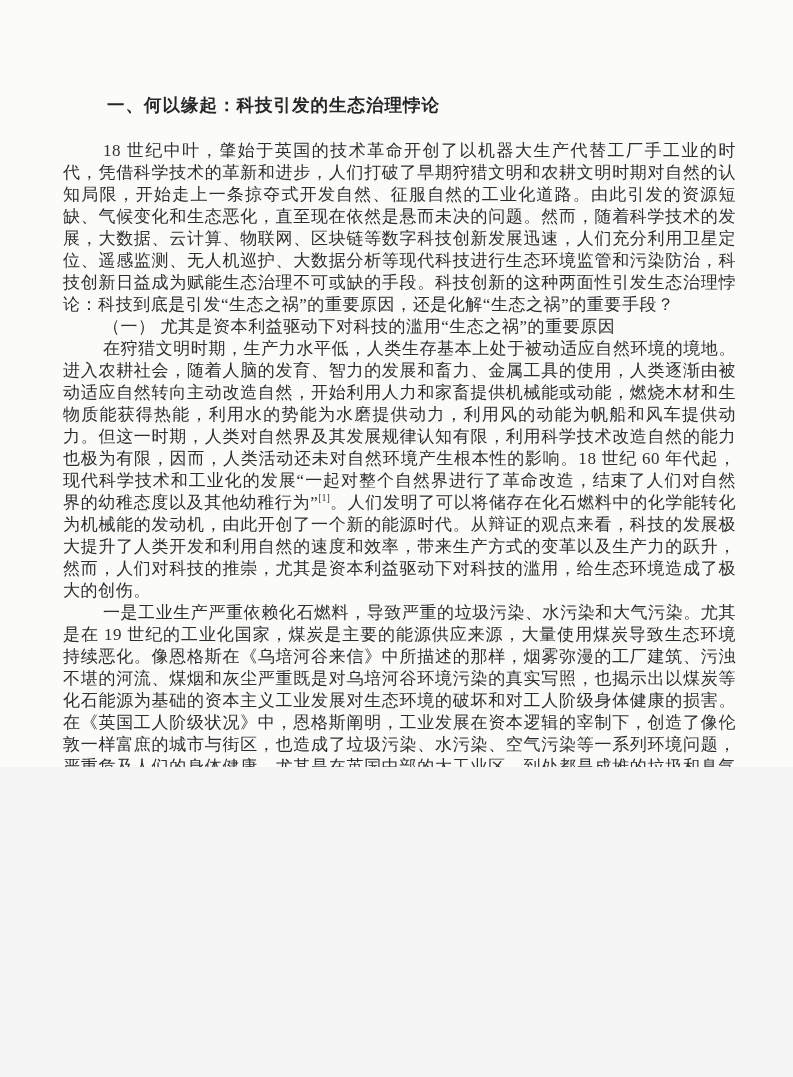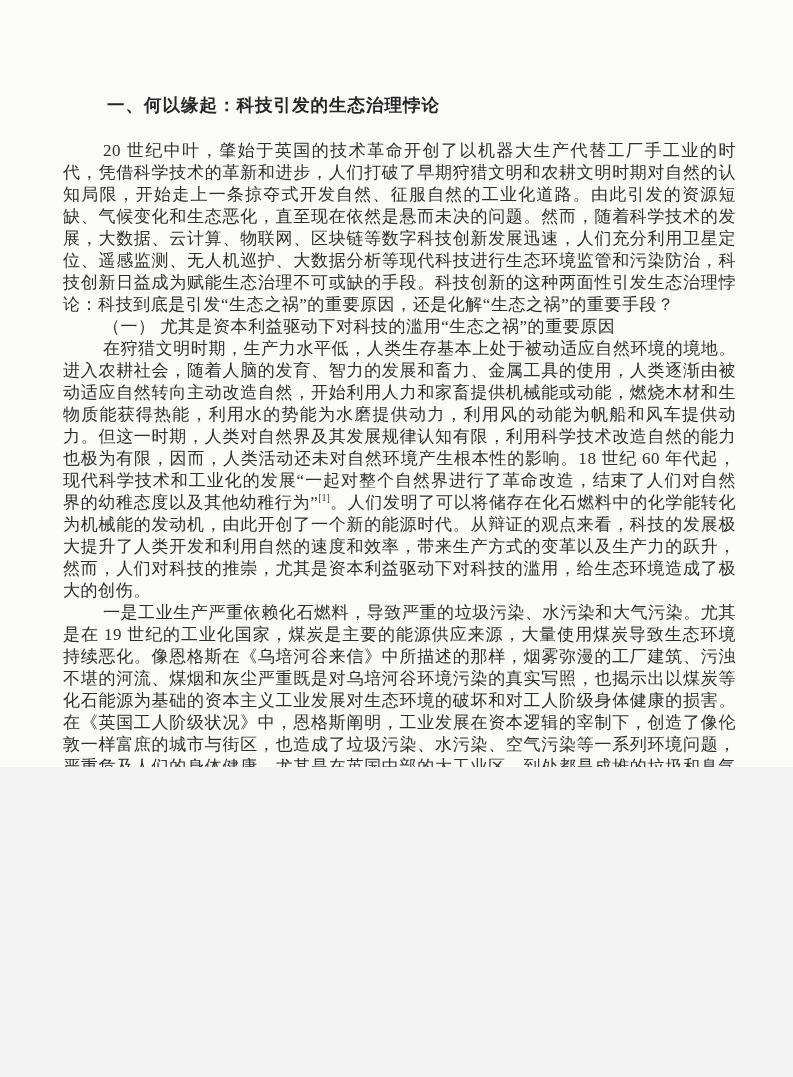--- a/index.html
+++ b/index.html
@@ -62,20 +62,20 @@
     font-style: italic;
   }
 </style>
 </head>
 <body>
 
 <div class="page">
   <div class="content">
     <h2 class="heading">一、何以缘起：科技引发的生态治理悖论</h2>
     <div class="body-text" id="body-text">
-        <p>20 世纪中叶，肇始于英国的技术革命开创了以机器大生产代替工厂手工业的时代，凭借科学技术的革新和进步，人们打破了早期狩猎文明和农耕文明时期对自然的认知局限，开始走上一条掠夺式开发自然、征服自然的工业化道路。由此引发的资源短缺、气候变化和生态恶化，直至现在依然是悬而未决的问题。然而，随着科学技术的发展，大数据、云计算、物联网、区块链等数字科技创新发展迅速，人们充分利用卫星定位、遥感监测、无人机巡护、大数据分析等现代科技进行生态环境监管和污染防治，科技创新日益成为赋能生态治理不可或缺的手段。科技创新的这种两面性引发生态治理悖论：科技到底是引发“生态之祸”的重要原因，还是化解“生态之祸”的重要手段？</p>
+        <p>18 世纪中叶，肇始于英国的技术革命开创了以机器大生产代替工厂手工业的时代，凭借科学技术的革新和进步，人们打破了早期狩猎文明和农耕文明时期对自然的认知局限，开始走上一条掠夺式开发自然、征服自然的工业化道路。由此引发的资源短缺、气候变化和生态恶化，直至现在依然是悬而未决的问题。然而，随着科学技术的发展，大数据、云计算、物联网、区块链等数字科技创新发展迅速，人们充分利用卫星定位、遥感监测、无人机巡护、大数据分析等现代科技进行生态环境监管和污染防治，科技创新日益成为赋能生态治理不可或缺的手段。科技创新的这种两面性引发生态治理悖论：科技到底是引发“生态之祸”的重要原因，还是化解“生态之祸”的重要手段？</p>
         <p>（一） 尤其是资本利益驱动下对科技的滥用“生态之祸”的重要原因</p>
         <p>在狩猎文明时期，生产力水平低，人类生存基本上处于被动适应自然环境的境地。进入农耕社会，随着人脑的发育、智力的发展和畜力、金属工具的使用，人类逐渐由被动适应自然转向主动改造自然，开始利用人力和家畜提供机械能或动能，燃烧木材和生物质能获得热能，利用水的势能为水磨提供动力，利用风的动能为帆船和风车提供动力。但这一时期，人类对自然界及其发展规律认知有限，利用科学技术改造自然的能力也极为有限，因而，人类活动还未对自然环境产生根本性的影响。18 世纪 60 年代起，现代科学技术和工业化的发展“一起对整个自然界进行了革命改造，结束了人们对自然界的幼稚态度以及其他幼稚行为”<sup>[1]</sup>。人们发明了可以将储存在化石燃料中的化学能转化为机械能的发动机，由此开创了一个新的能源时代。从辩证的观点来看，科技的发展极大提升了人类开发和利用自然的速度和效率，带来生产方式的变革以及生产力的跃升，然而，人们对科技的推崇，尤其是资本利益驱动下对科技的滥用，给生态环境造成了极大的创伤。</p>
         <p>一是工业生产严重依赖化石燃料，导致严重的垃圾污染、水污染和大气污染。尤其是在 19 世纪的工业化国家，煤炭是主要的能源供应来源，大量使用煤炭导致生态环境持续恶化。像恩格斯在《乌培河谷来信》中所描述的那样，烟雾弥漫的工厂建筑、污浊不堪的河流、煤烟和灰尘严重既是对乌培河谷环境污染的真实写照，也揭示出以煤炭等化石能源为基础的资本主义工业发展对生态环境的破坏和对工人阶级身体健康的损害。在《英国工人阶级状况》中，恩格斯阐明，工业发展在资本逻辑的宰制下，创造了像伦敦一样富庶的城市与街区，也造成了垃圾污染、水污染、空气污染等一系列环境问题，严重危及人们的身体健康。尤其是在英国中部的大工业区，到处都是成堆的垃圾和臭气熏天的污水沟，在共用的大杂院中，垃圾和各种废弃物无人照管，任其堆积、腐烂、发酵，其肮脏难以形容。曾经的艾尔河横跨山谷，是当地农业灌溉的主要水源，但随着煤炭工业和冶金工业的发展，水质污染严重，“这条河像一切流经工业城市的河流一样，流入城市的时候是清澈见底的，而在城市另一端流出的时候却又黑又臭，被各色各样的脏东西弄得污浊不堪了”<sup>[2]</sup>。关于空气污染，恩格斯这样描绘道：作为英国工业的中心城市——曼彻斯特，“到处都弥漫着煤烟”<sup>[3]</sup>，还有从臭水洼里“形成瘴气一样的饱含硫化氧的水蒸气，并留下对健康非常有害的令人作呕的沉淀物”<sup>[4]</sup>。</p>
       </div>
   </div>
   <div class="page-number">· 68 ·</div>
 </div>
 
 </body></html>

